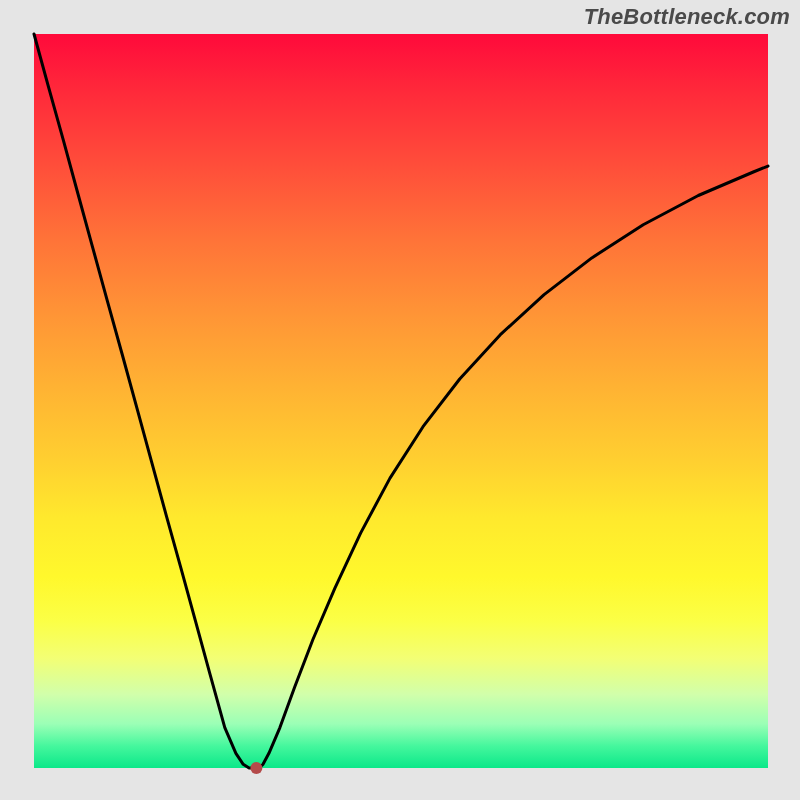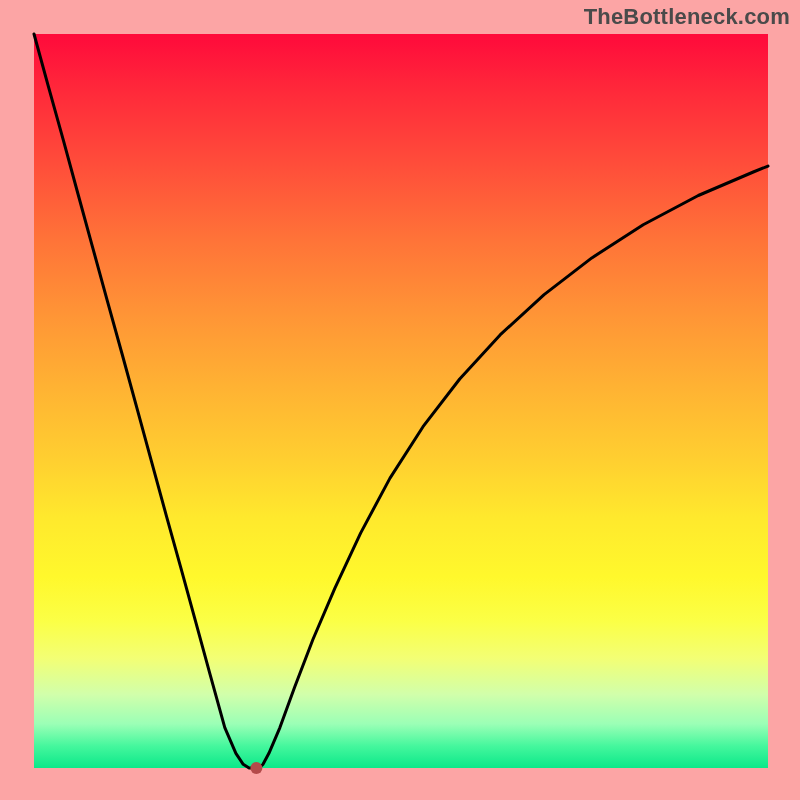--- a/index.html
+++ b/index.html
@@ -8,21 +8,22 @@
     width: 800px;
     height: 800px;
     background: #000;
     font-family: Arial, Helvetica, sans-serif;
     overflow: hidden;
   }
   .frame {
     position: relative;
     width: 800px;
     height: 800px;
-    background: #fca5a5;
+    background: #e5e5e5;
+    font-style: italic;
   }
   .watermark {
     position: absolute;
     top: 4px;
     right: 10px;
     color: #4a4a4a;
     font-size: 22px;
     font-weight: 600;
     letter-spacing: 0.2px;
     z-index: 10;

